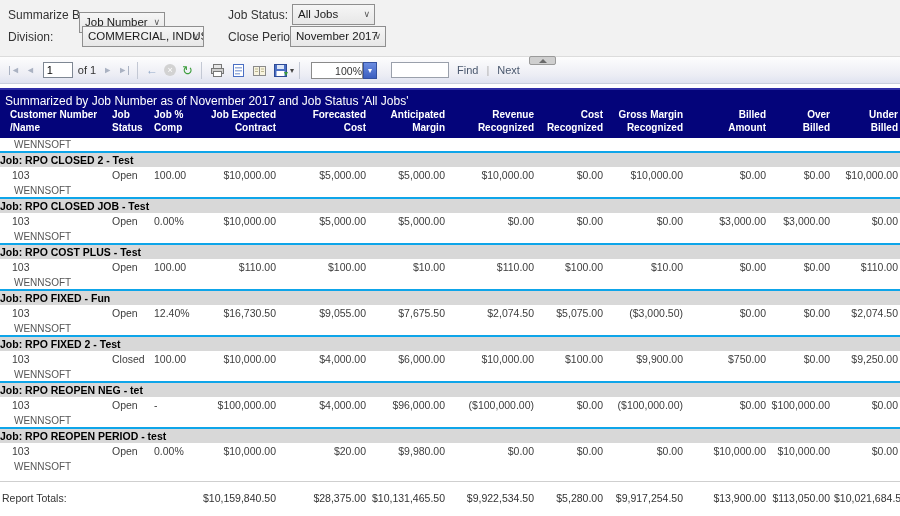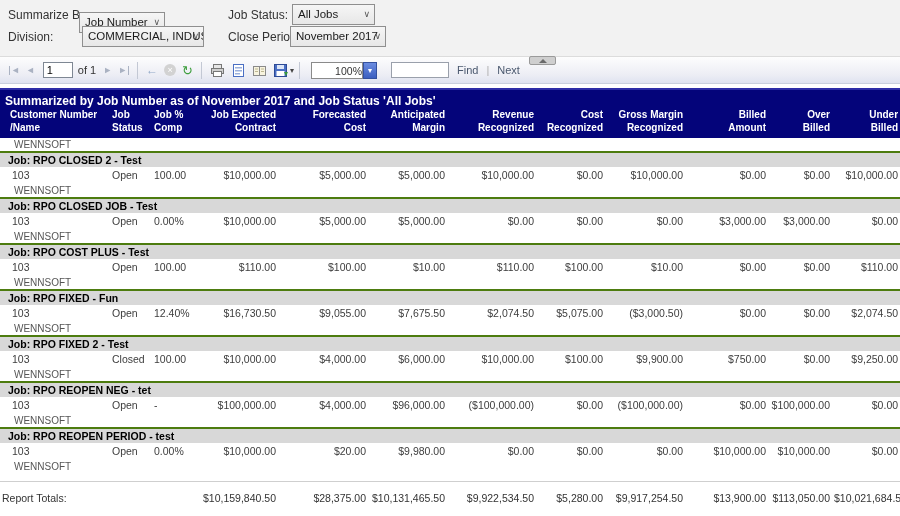--- a/index.html
+++ b/index.html
@@ -49,30 +49,30 @@
   .collapse-handle { position:absolute; left:529px; top:56px; width:27px; height:9px;
                      background:#cfcfcf; border:1px solid #9a9a9a; border-radius:2px; }
   .collapse-handle .tri { position:absolute; left:9px; top:2px; width:0; height:0;
                      border-left:4px solid transparent; border-right:4px solid transparent;
                      border-bottom:4px solid #6a6a6a; }
 
   
   .report { position:absolute; top:88px; left:0; width:900px; }
   table.rpt { width:900px; table-layout:fixed; border-collapse:collapse; }
   thead { background:var(--header-navy,#04047a); }
-  tr.title-row td { border-top:2px solid #2d2da8; font-size:12px; font-weight:bold;
+  tr.title-row td { border-top:2px solid #2d2da8; font-size:12px; font-weight:normal;
                     color:#fff; padding:4px 5px 1px 5px; }
   tr#header-row th { vertical-align:bottom; padding:0 2px 4px 2px; font-size:10px;
                      font-weight:bold; color:#fff; text-align:left; line-height:1.25; }
   tr#header-row th:first-child { padding-left:10px; }
   tr#header-row th.num { text-align:right; }
   tbody td { font-size:10.5px; color:#3d3d3d; }
   tr.customer-row td { padding:1px 0 1px 14px; font-size:10px; color:#555; }
-  tr.job-band td { background:var(--band-gray,#d8d8d8); border-top:2px solid #4d7c0f;
-                   font-weight:bold; font-size:10.5px; color:#000; padding:1px 8px; }
+  tr.job-band td { background:var(--band-gray,#d8d8d8); border-top:2px solid #0ea5e9;
+                   font-weight:bold; font-size:10.5px; color:#000; padding:1px 0; }
   tr.data-row td { padding:2px 2px 3px 2px; }
   tr.data-row td:first-child { padding-left:12px; }
   td.num { text-align:right; }
   tfoot td { font-size:10.5px; color:#333; }
   tr.spacer-row td { height:8px; }
   tr.rule-row td { border-top:1px solid #cfcfcf; height:9px; }
   tr.totals-row td { padding:2px; }
   td.tot-label { text-align:left; padding-right:4px !important; }
 </style>
 </head>

